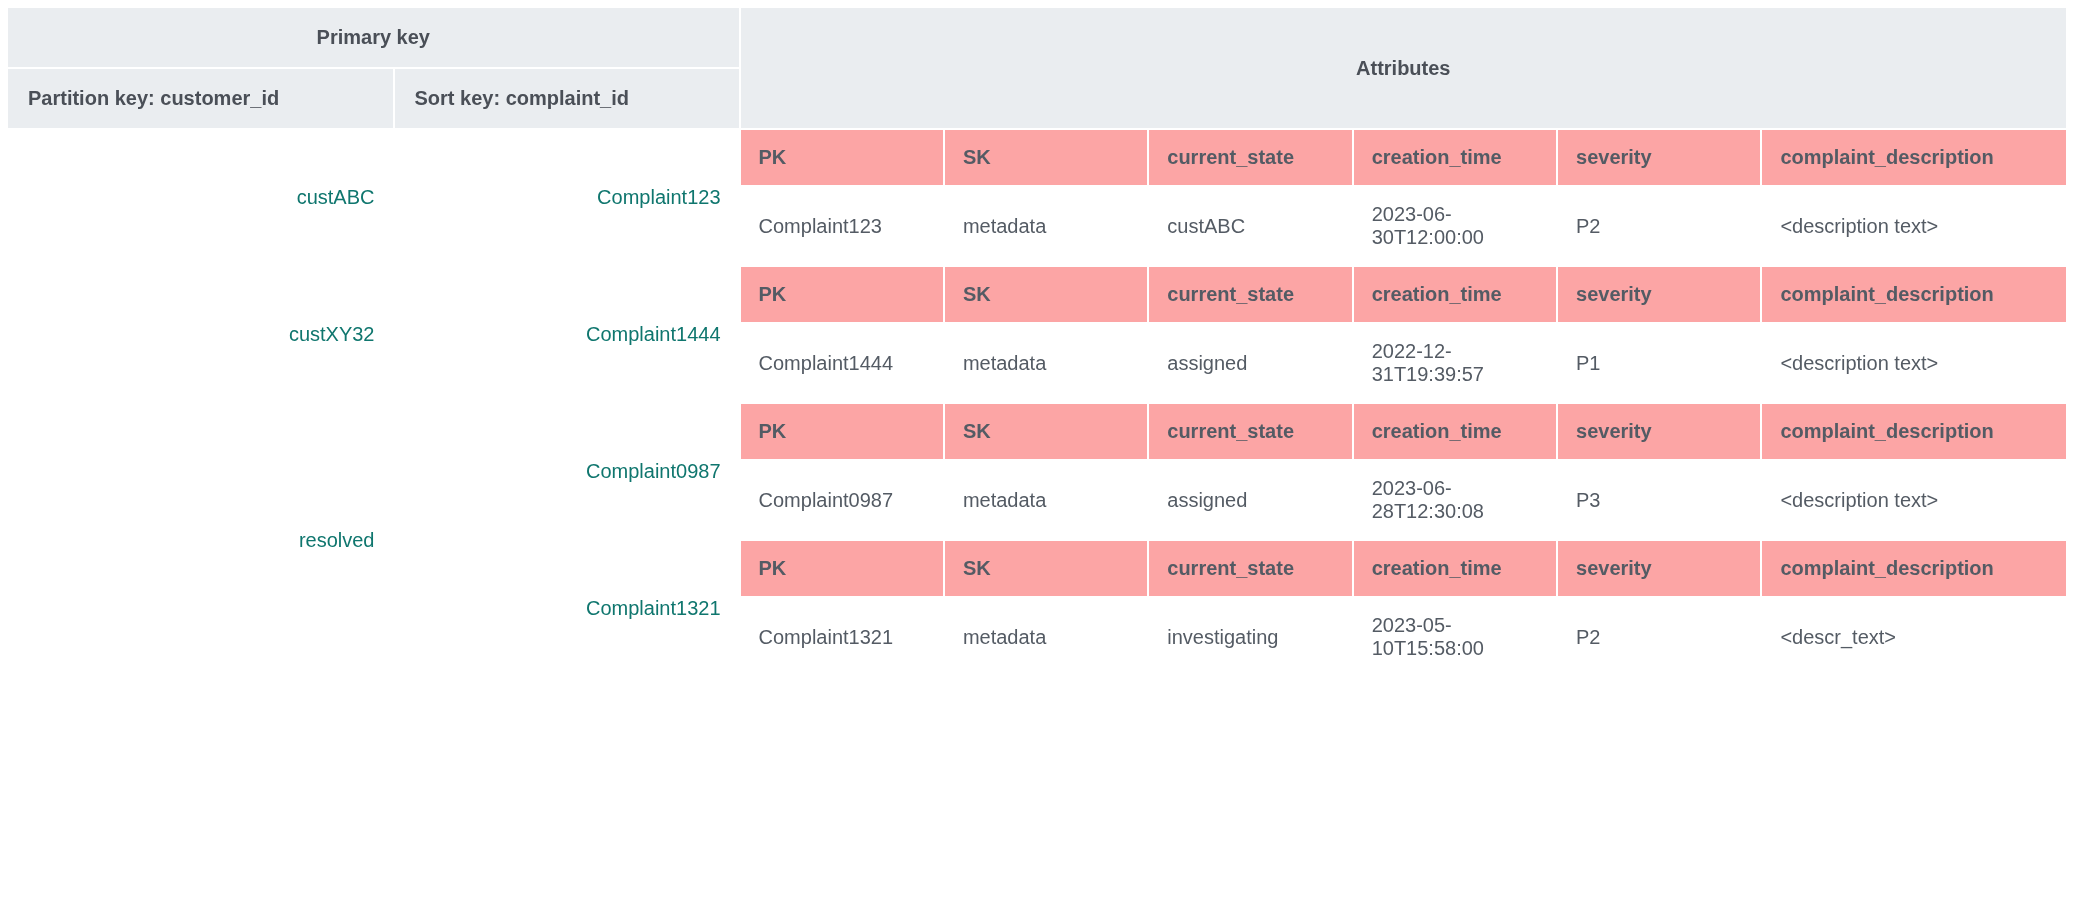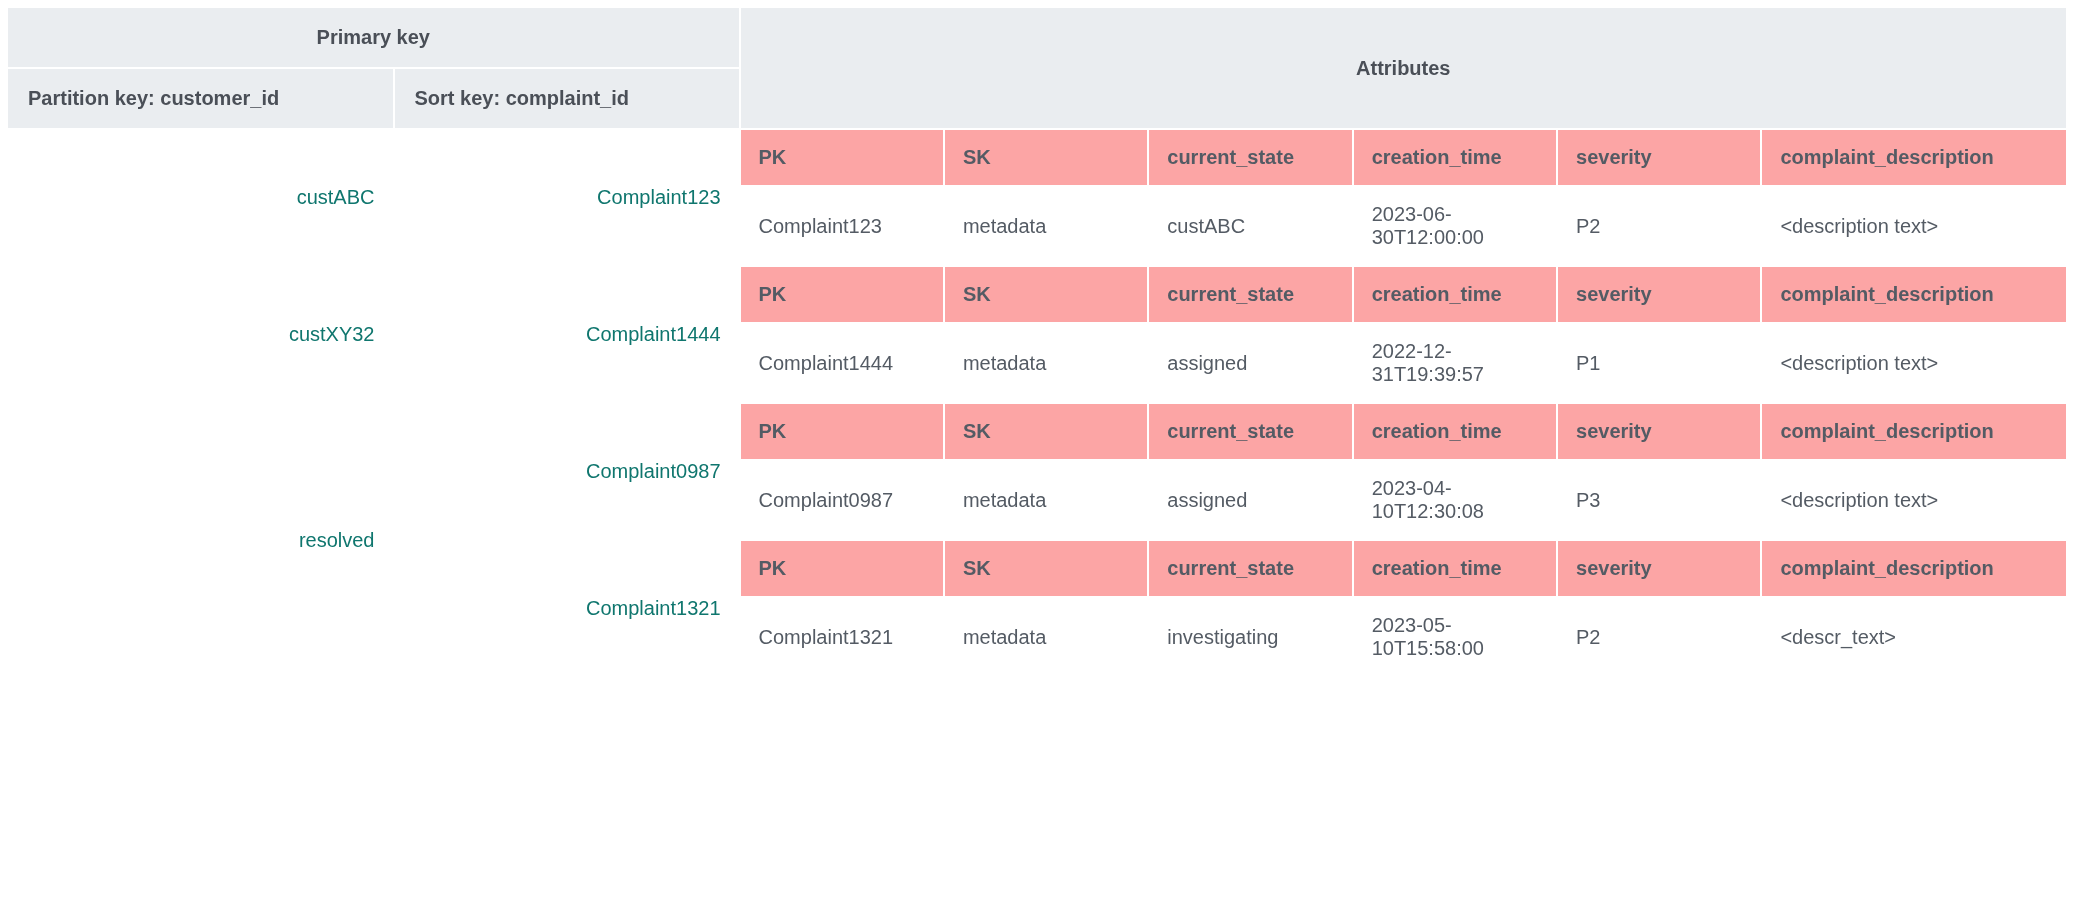--- a/index.html
+++ b/index.html
@@ -135,21 +135,21 @@
     <td class="attr-hdr">SK</td>
     <td class="attr-hdr">current_state</td>
     <td class="attr-hdr">creation_time</td>
     <td class="attr-hdr">severity</td>
     <td class="attr-hdr">complaint_description</td>
   </tr>
   <tr>
     <td class="val">Complaint0987</td>
     <td class="val">metadata</td>
     <td class="val">assigned</td>
-    <td class="val">2023-04-10T12:30:08</td>
+    <td class="val">2023-06-28T12:30:08</td>
     <td class="val">P3</td>
     <td class="val">&lt;description text&gt;</td>
   </tr>
   <tr>
     <td class="keycell" rowspan="2">Complaint1321</td>
     <td class="attr-hdr">PK</td>
     <td class="attr-hdr">SK</td>
     <td class="attr-hdr">current_state</td>
     <td class="attr-hdr">creation_time</td>
     <td class="attr-hdr">severity</td>

